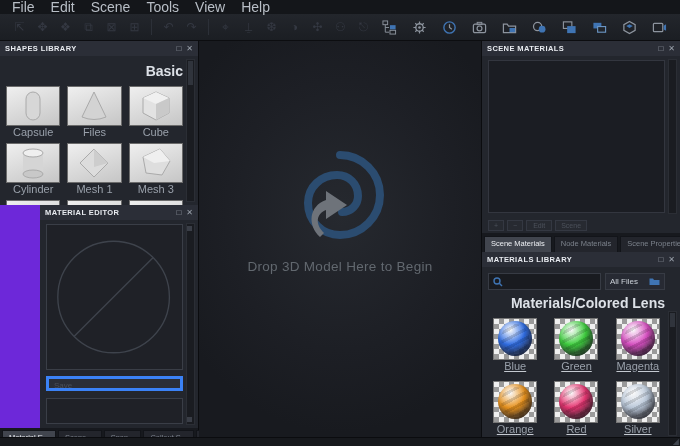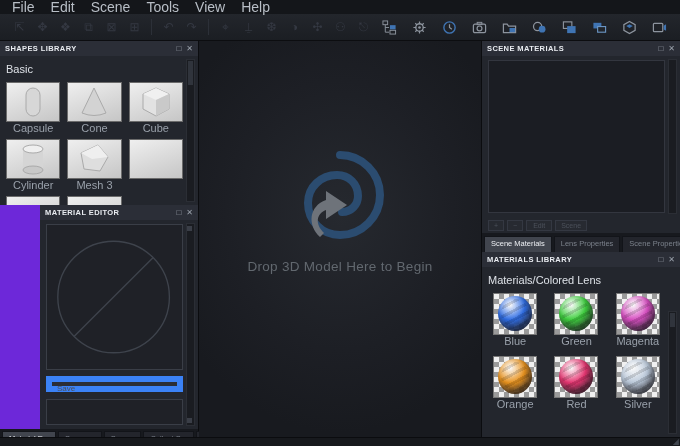--- a/index.html
+++ b/index.html
@@ -30,31 +30,31 @@
   .ptitle .tt { font-size:7.5px; font-weight:bold; letter-spacing:.4px; color:#e8ebf0; }
   .pbtns { margin-left:auto; display:flex; gap:5px; }
   .pbtn { font-size:8px; color:#9aa1ab; line-height:10px; }
   .pbody { flex:1; background:#23262d; position:relative; padding:4px 15px 4px 6px; overflow:hidden; }
   .vscroll { position:absolute; top:3px; bottom:3px; right:3px; width:9px; background:#1a1c21; border:1px solid #2b2e35; }
   .vthumb { margin:1px; height:24px; background:#30343c; }
   .vdot { position:absolute; right:2px; width:5px; height:5px; background:#3a3e47; }
 
   
   .shapes { height:164px; flex:0 0 164px; }
-  .cat { text-align:left; font-size:11px; font-weight:normal; color:#dde1e7; margin:3px 0 7px; }
+  .cat { text-align:right; font-size:14px; font-weight:bold; color:#dde1e7; margin:3px 0 7px; }
   .sgrid { display:grid; grid-template-columns:repeat(3,1fr); column-gap:7px; row-gap:5px; }
   .cell { text-align:center; }
   .thumb { height:40px; background:linear-gradient(160deg,#efefef,#c6c6c6); border:1px solid #6b6b6b; display:flex; align-items:center; justify-content:center; }
   .slbl { display:block; font-size:11px; color:#99a0aa; margin-top:0; }
 
   
   .me { flex:1;padding-left:40px; }
   .preview { height:146px; background:#1f2127; border:1px solid #3a3e47; }
   .preview svg { width:100%; height:100%; }
-  .namefield { margin-top:6px; height:15px; background:#2b2e36; border:6px solid #3b82f6; font-size:8px; color:#4b505a; padding:2px 5px; }
+  .namefield { margin-top:6px; height:15px; background:#2b2e36; border:3px solid #3b82f6; font-size:8px; color:#4b505a; padding:2px 5px; }
   .lowerbox { margin-top:7px; height:26px; background:#1f2127; border:1px solid #3a3e47; }
 
   
   .doc-tabs { height:17px; flex:0 0 17px; background:#17191e; display:flex; gap:2px; padding:2px 2px 0; }
   .dtab { font-size:7.5px; color:#7b818b; background:#23252c; border:1px solid #121419; border-bottom:none; padding:2px 6px 0; white-space:nowrap; }
   .dtab.active { background:#41454e; color:#eceef2; }
 
   
   .viewport { flex:1; background:radial-gradient(ellipse 65% 55% at 50% 44%, #26292f 0%, #1d1f25 62%, #181a1f 100%); display:flex; flex-direction:column; align-items:center; justify-content:center; padding-bottom:60px; }
   .drop-hint { margin-top:14px; font-size:13.5px; color:#62686f; letter-spacing:.3px; }
@@ -210,41 +210,50 @@
                   </svg>
                 </div>
               <span class="slbl">Capsule</span>
             </div>
             <div class="cell">
               <div class="thumb">
                   <svg width="30" height="32">
                     <path d="M15 2 L27 27 Q15 32 3 27 Z" fill="#d3d3d3" stroke="#aaa"></path>
                   </svg>
                 </div>
-              <span class="slbl">Cone</span>
+              <span class="slbl">Files</span>
             </div>
             <div class="cell">
               <div class="thumb">
                   <svg width="32" height="32">
                     <polygon points="16,2 29,8 29,23 16,30 3,23 3,8" fill="#e2e2e2" stroke="#aaa"></polygon>
                     <polygon points="16,2 29,8 16,14 3,8" fill="#f0f0f0"></polygon>
                     <polygon points="16,14 29,8 29,23 16,30" fill="#c9c9c9"></polygon>
                   </svg>
                 </div>
               <span class="slbl">Cube</span>
             </div>
             <div class="cell">
               <div class="thumb">
                   <svg width="26" height="32">
                     <rect x="3" y="6" width="20" height="21" fill="#d5d5d5"></rect>
                     <ellipse cx="13" cy="6" rx="10" ry="4" fill="#efefef" stroke="#aaa"></ellipse>
                     <ellipse cx="13" cy="27" rx="10" ry="4" fill="#c8c8c8" stroke="#aaa"></ellipse>
                   </svg>
                 </div>
               <span class="slbl">Cylinder</span>
+            </div>
+            <div class="cell">
+              <div class="thumb">
+                  <svg width="32" height="32">
+                    <polygon points="16,2 30,16 16,30 2,16" fill="#dcdcdc" stroke="#aaa"></polygon>
+                    <polygon points="16,2 30,16 16,20" fill="#cdcdcd"></polygon>
+                  </svg>
+                </div>
+              <span class="slbl">Mesh 1</span>
             </div>
             <div class="cell">
               <div class="thumb">
                   <svg width="32" height="32">
                     <polygon points="20,2 30,14 22,28 6,26 3,10" fill="#dedede" stroke="#aaa"></polygon>
                     <polygon points="20,2 30,14 14,16 3,10" fill="#efefef"></polygon>
                   </svg>
                 </div>
               <span class="slbl">Mesh 3</span>
             </div>
@@ -320,36 +329,51 @@
           <div class="vscroll"></div>
         </div>
         <div class="smbtns">
           <span class="sbtn">+</span>
           <span class="sbtn">−</span>
           <span class="sbtn" style="min-width:26px;">Edit</span>
           <span class="sbtn" style="min-width:30px;">Scene</span>
         </div>
         <div class="ptabs">
           <span class="dtab active">Scene Materials</span>
-          <span class="dtab">Lens Properties</span>
+          <span class="dtab">Node Materials</span>
           <span class="dtab">Scene Properties</span>
         </div>
       </div>
 
       <div class="panel ml">
         <div class="ptitle">
           <span class="tt">MATERIALS LIBRARY</span>
           <span class="pbtns">
             <span class="pbtn">□</span>
             <span class="pbtn">✕</span>
           </span>
         </div>
         <div class="pbody">
+          <div class="searchrow">
+            <div class="searchbox">
+              <svg width="10" height="10" viewBox="0 0 10 10">
+                  <circle cx="4" cy="4" r="3" fill="none" stroke="#3f74b3" stroke-width="1.4"></circle>
+                  <line x1="6.3" y1="6.3" x2="9" y2="9" stroke="#3f74b3" stroke-width="1.4"></line>
+                </svg>
+              <input type="text" value="" style="">
+            </div>
+            <div class="filelist">
+              <span>All Files</span>
+              <svg width="11" height="9" viewBox="0 0 11 9" style="margin-left:auto;">
+                  <path d="M0.5 1.5h3.5l1 1.5h5.5v5h-10z" fill="#3f74b3"></path>
+                </svg>
+            </div>
+          </div>
           <div class="cat">Materials/Colored Lens</div>
-          <div class="sgrid" style="row-gap:9px;">
+          <div class="sgrid" style="row-gap:9px;text-decoration:underline;">
             <div class="cell">
               <div class="mthumb">
                   <div class="ball" style="--c: #2f6de4;"></div>
                 </div>
               <span class="slbl">Blue</span>
             </div>
             <div class="cell">
               <div class="mthumb">
                   <div class="ball" style="--c: #3ecf3e;"></div>
                 </div>

